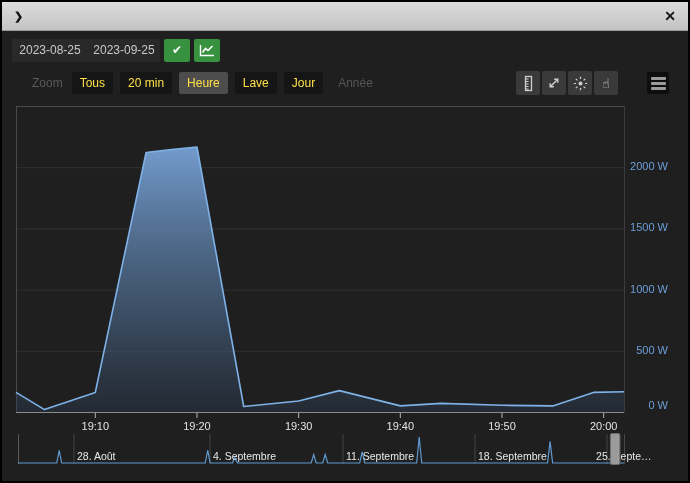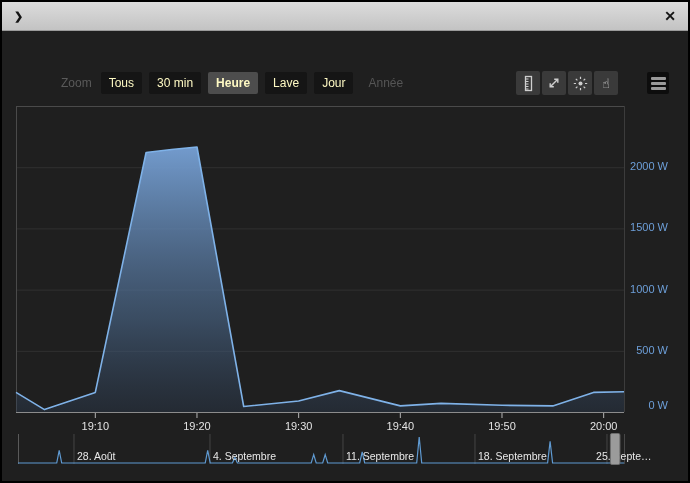--- a/index.html
+++ b/index.html
@@ -12,24 +12,24 @@
   .titlebar .close{margin-left:auto;font-size:14px;font-weight:bold;cursor:pointer;line-height:1;}
   
   .toolbar{position:absolute;top:36px;left:10px;height:24px;display:flex;align-items:center;}
   .dates{display:flex;background:#292929;height:23px;}
   .dates input{width:76px;background:transparent;border:none;outline:none;color:#c9c9c9;font-size:12px;text-align:center;padding:0;}
   .dates input+input{width:72px;}
   .btn-green{width:26px;height:23px;background:#37913f;border-radius:2px;display:flex;align-items:center;justify-content:center;
     color:#fff;font-size:12px;margin-left:4px;cursor:pointer;}
   .btn-green:first-of-type{margin-left:5px;}
   
-  .zoomrow{position:absolute;top:69px;left:0;right:0;height:24px;display:flex;align-items:center;padding-left:41px;}
+  .zoomrow{position:absolute;top:69px;left:12px;right:0;height:24px;display:flex;align-items:center;}
   .zoomrow .zlabel{margin-left:18px;margin-right:9px;color:#5a5a5a;font-size:12px;}
-  .zbtn{background:#151515;color:#fef9c3;font-size:12px;padding:4px 8px;border-radius:2px;margin-right:7px;cursor:pointer;line-height:1.2;}
-  .zbtn.selected{background:#4d4d4d;font-weight:bold;}
+  .zbtn{background:#151515;color:#fde047;font-size:12px;padding:4px 8px;border-radius:2px;margin-right:7px;cursor:pointer;line-height:1.2;}
+  .zbtn.selected{background:#4d4d4d;font-weight:normal;}
   .zbtn.disabled{background:transparent;color:#555;cursor:default;text-align:center;}
   .icon-btn{position:absolute;top:69px;width:24px;height:24px;background:#3a3a3a;border-radius:2px;display:flex;
     align-items:center;justify-content:center;color:#cfcfcf;cursor:pointer;}
   .icon-btn svg{display:block;}
   .hand-glyph{font-size:13px;line-height:1;font-family:"DejaVu Sans",sans-serif;}
   .export-btn{position:absolute;top:70px;left:645px;width:22px;height:22px;background:#0d0d0d;border-radius:2px;
     display:flex;flex-direction:column;align-items:center;justify-content:center;gap:2px;cursor:pointer;}
   .export-btn .bar{width:15px;height:3px;background:#9a9a9a;border-radius:1px;}
   
   #chart-svg{position:absolute;top:96px;left:0;}
@@ -37,25 +37,40 @@
 </head>
 <body>
 
 <div class="window">
 
   <div class="titlebar">
     <span class="chev">❯</span>
     <span class="close">✕</span>
   </div>
 
+  <div class="toolbar">
+    <div class="dates">
+      <input value="2023-08-25" style="">
+      <input value="2023-09-25" style="">
+    </div>
+    <div class="btn-green">
+      <span>✔</span>
+    </div>
+    <div class="btn-green">
+      <svg width="16" height="13" viewBox="0 0 16 13">
+        <path d="M1.5 1 V11.5 H15" stroke="#fff" stroke-width="1.4" fill="none"></path>
+        <path d="M3.5 8.5 L6.5 4.5 L9 6.5 L13.5 2" stroke="#fff" stroke-width="1.6" fill="none"></path>
+      </svg>
+    </div>
+  </div>
 
   <div class="zoomrow">
     <span class="zlabel">Zoom</span>
     <span class="zbtn">Tous</span>
-    <span class="zbtn">30 min</span>
+    <span class="zbtn">20 min</span>
     <span class="zbtn selected">Heure</span>
     <span class="zbtn">Lave</span>
     <span class="zbtn">Jour</span>
     <span class="zbtn disabled">Année</span>
   </div>
 
   <div class="icon-btn" style="left:514px;">
     <svg width="15" height="17" viewBox="0 0 15 17">
       <rect x="4.5" y="1.5" width="6" height="14" fill="none" stroke="#cfcfcf" stroke-width="1.3"></rect>
       <path d="M4.5 4 h3 M4.5 6.5 h3 M4.5 9 h3 M4.5 11.5 h3 M4.5 14 h3" stroke="#cfcfcf" stroke-width="1"></path>

